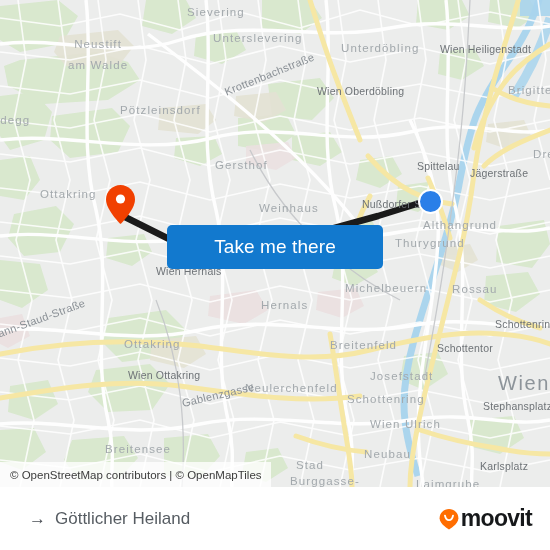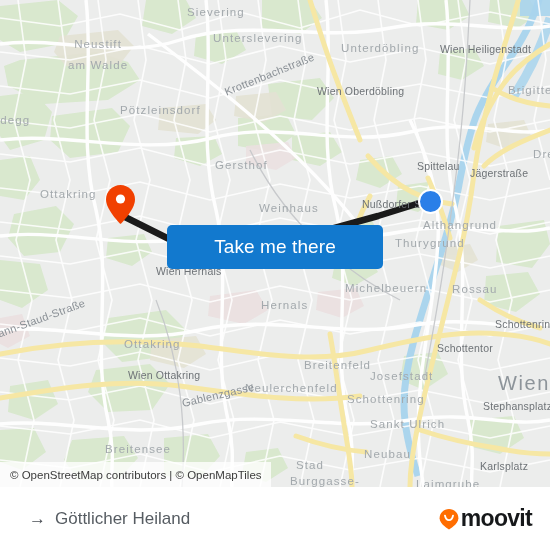--- a/index.html
+++ b/index.html
@@ -344,29 +344,29 @@
         <div class="lbl station" style="left: 362px; top: 198px;">Nußdorfer St</div>
         <div class="lbl place" style="left: 259px; top: 202px;">Weinhaus</div>
         <div class="lbl place" style="left: 423px; top: 219px;">Althangrund</div>
         <div class="lbl place" style="left: 395px; top: 237px;">Thurygrund</div>
         <div class="lbl station" style="left: 156px; top: 265px;">Wien Hernals</div>
         <div class="lbl place" style="left: 345px; top: 282px;">Michelbeuern</div>
         <div class="lbl place" style="left: 452px; top: 283px;">Rossau</div>
         <div class="lbl place" style="left: 261px; top: 299px;">Hernals</div>
         <div class="lbl station" style="left: 495px; top: 318px;">Schottenring</div>
         <div class="lbl place" style="left: 124px; top: 338px;">Ottakring</div>
-        <div class="lbl place" style="left: 304px; top: 339px; margin-top: 20px;">Breitenfeld</div>
+        <div class="lbl place" style="left: 330px; top: 339px;">Breitenfeld</div>
         <div class="lbl station" style="left: 437px; top: 342px;">Schottentor</div>
         <div class="lbl station" style="left: 128px; top: 369px;">Wien Ottakring</div>
         <div class="lbl place" style="left: 370px; top: 370px;">Josefstadt</div>
         <div class="lbl place" style="left: 245px; top: 382px;">Neulerchenfeld</div>
         <div class="lbl place-big" style="left: 498px; top: 372px;">Wien</div>
         <div class="lbl place" style="left: 347px; top: 393px;">Schottenring</div>
         <div class="lbl station" style="left: 483px; top: 400px;">Stephansplatz</div>
-        <div class="lbl place" style="left: 370px; top: 418px;">Sankt Ulrich</div>
+        <div class="lbl place" style="left: 370px; top: 418px;">Wien Ulrich</div>
         <div class="lbl place two-line" style="left: 290px; top: 443px;">Burggasse-<br>Stadthalle</div>
         <div class="lbl place" style="left: 364px; top: 448px;">Neubau</div>
         <div class="lbl place" style="left: 105px; top: 443px;">Breitensee</div>
         <div class="lbl station" style="left: 480px; top: 460px;">Karlsplatz</div>
         <div class="lbl place" style="left: 416px; top: 478px;">Laimgrube</div>
         <div class="lbl place" style="left: 296px; top: 459px;">Stad</div>
         <div class="lbl street" style="left: 225px; top: 86px; transform: rotate(-22deg); transform-origin: left center;">Krottenbachstraße</div>
         <div class="lbl street" style="left: -8px; top: 330px; transform: rotate(-20deg); transform-origin: left center;">hann-Staud-Straße</div>
         <div class="lbl street" style="left: 182px; top: 397px; transform: rotate(-13deg); transform-origin: left center;">Gablenzgasse</div>
       </div>

